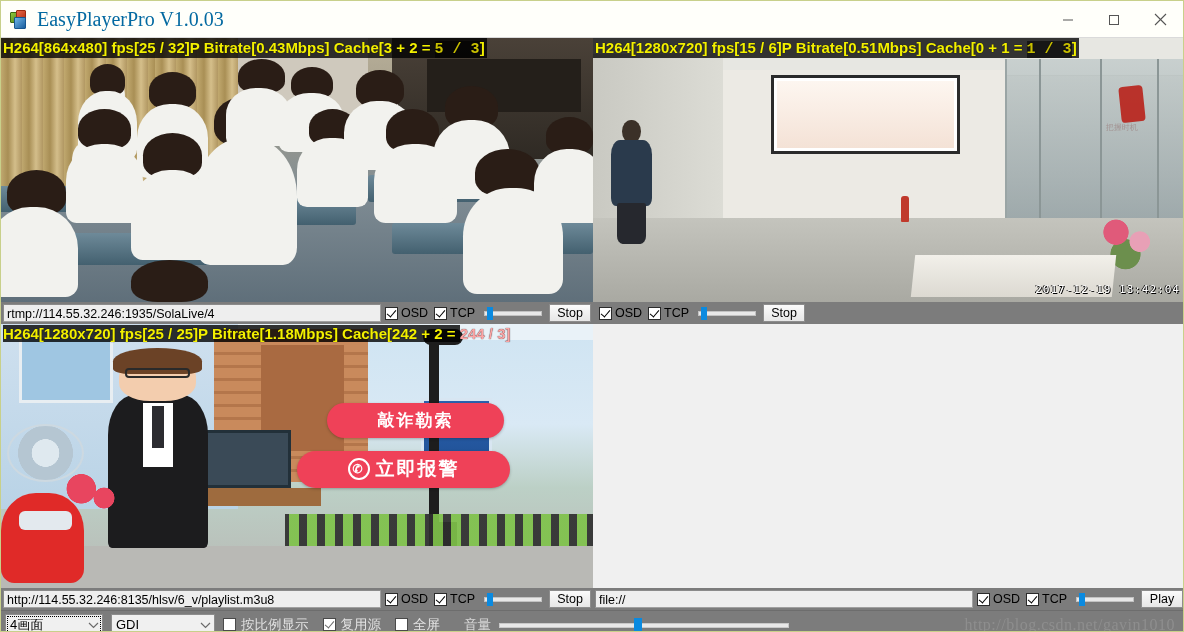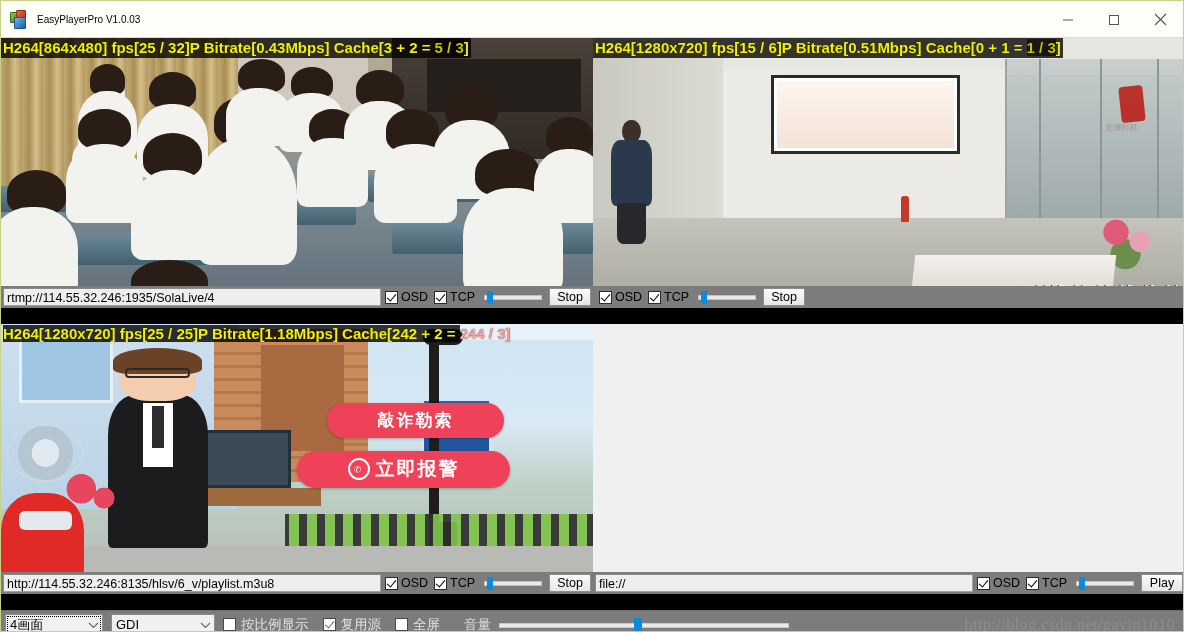--- a/index.html
+++ b/index.html
@@ -41,24 +41,25 @@
     position: absolute;
     border-radius: 1px;
   }
   .app-icon .g { left:0; top:2px; width:8px; height:9px;
     background: linear-gradient(135deg,#8fc93f,#4d7d18); border:1px solid #3e6a12;}
   .app-icon .r { left:6px; top:0px; width:8px; height:9px;
     background: linear-gradient(135deg,#e86a4a,#b32d12); border:1px solid #9c2a10;}
   .app-icon .b { left:4px; top:7px; width:10px; height:10px;
     background: linear-gradient(135deg,#6fb6e8,#1a5d9c); border:1px solid #17558f;}
   .title-text {
-    font-size: 10px;
-    color: #000000;
+    font-size: 20px;
+    color: #0369a1;
     letter-spacing: 0px;
     white-space: nowrap;
+    font-family: Liberation Serif, serif;
   }
   .win-buttons {
     position: absolute;
     right: 0; top: 0;
     height: 37px;
     display: flex;
   }
   .win-btn {
     width: 46px; height: 37px;
     display: flex; align-items: center; justify-content: center;
@@ -100,37 +101,37 @@
     padding: 0 2px;
     font-family: "Liberation Sans", sans-serif;
     font-size: 15px;
     font-weight: 700;
     color: #f3f000;
     background: rgba(0,0,0,0.78);
     white-space: nowrap;
     z-index: 5;
     text-shadow: 0 0 1px #000;
   }
-  .osd .hl-dim { color: #c9c000; background: rgba(0,0,0,0.55); }
+  .osd .hl-dim { color: #c9c000; background: rgba(0,0,0,0.55); font-family: Liberation Mono, monospace; }
   .osd.osd-plain { background: transparent; }
   .osd.osd-plain .seg-main { background: rgba(0,0,0,0.80); }
   .osd .hl-orange { color: #fca5a5; background: transparent; }
 
   
   .ctrlbar {
     position: absolute;
     left: 0; right: 0; bottom: 22px;
     height: 22px;
     background: #7c7c7c;
     display: flex;
     align-items: center;
     box-sizing: border-box;
     padding: 0 2px;
   }
-  .cell .ctrlbar { bottom: 16px; align-items: center; }
+  .cell .ctrlbar { bottom: 0; align-items: center; }
   .url-input {
     flex: 1 1 auto;
     height: 18px;
     min-width: 0;
     background: #eeeeee;
     border: 1px solid #a0a0a0;
     border-top-color: #8a8a8a;
     border-left-color: #8a8a8a;
     font-family: "Liberation Sans", sans-serif;
     font-size: 12.5px;
@@ -416,21 +417,21 @@
   .v3 .redvisor { position:absolute; left:3%; bottom:22%; width:9%; height:7%;
     background:#e3e9ee; border-radius:6px;}
   .v3 .hearts { position:absolute; left:10%; top:56%; width:12%; height:16%;
     background: radial-gradient(circle at 30% 40%, #e8455f 0 26%, transparent 27%),
                 radial-gradient(circle at 62% 62%, #e8455f 0 20%, transparent 21%);}
   .v3 .badge {
     position:absolute;
     background:#ef4158;
     border-radius: 999px;
     color:#fff;
-    font-family:Liberation Mono, monospace;
+    font-family:Liberation Serif, serif;
     font-weight:700;
     display:flex; align-items:center; justify-content:center;
     letter-spacing:2px;
     box-shadow: 0 1px 3px rgba(0,0,0,.25);
   }
   .v3 .badge1 { left:55%; top:30%; width:30%; height:13%; font-size:17px; }
   .v3 .badge2 { left:50%; top:48%; width:36%; height:14%; font-size:19px; gap:6px; }
   .v3 .phone-ico {
     width:22px; height:22px; border-radius:50%;
     border:2px solid #fff; box-sizing:border-box;

